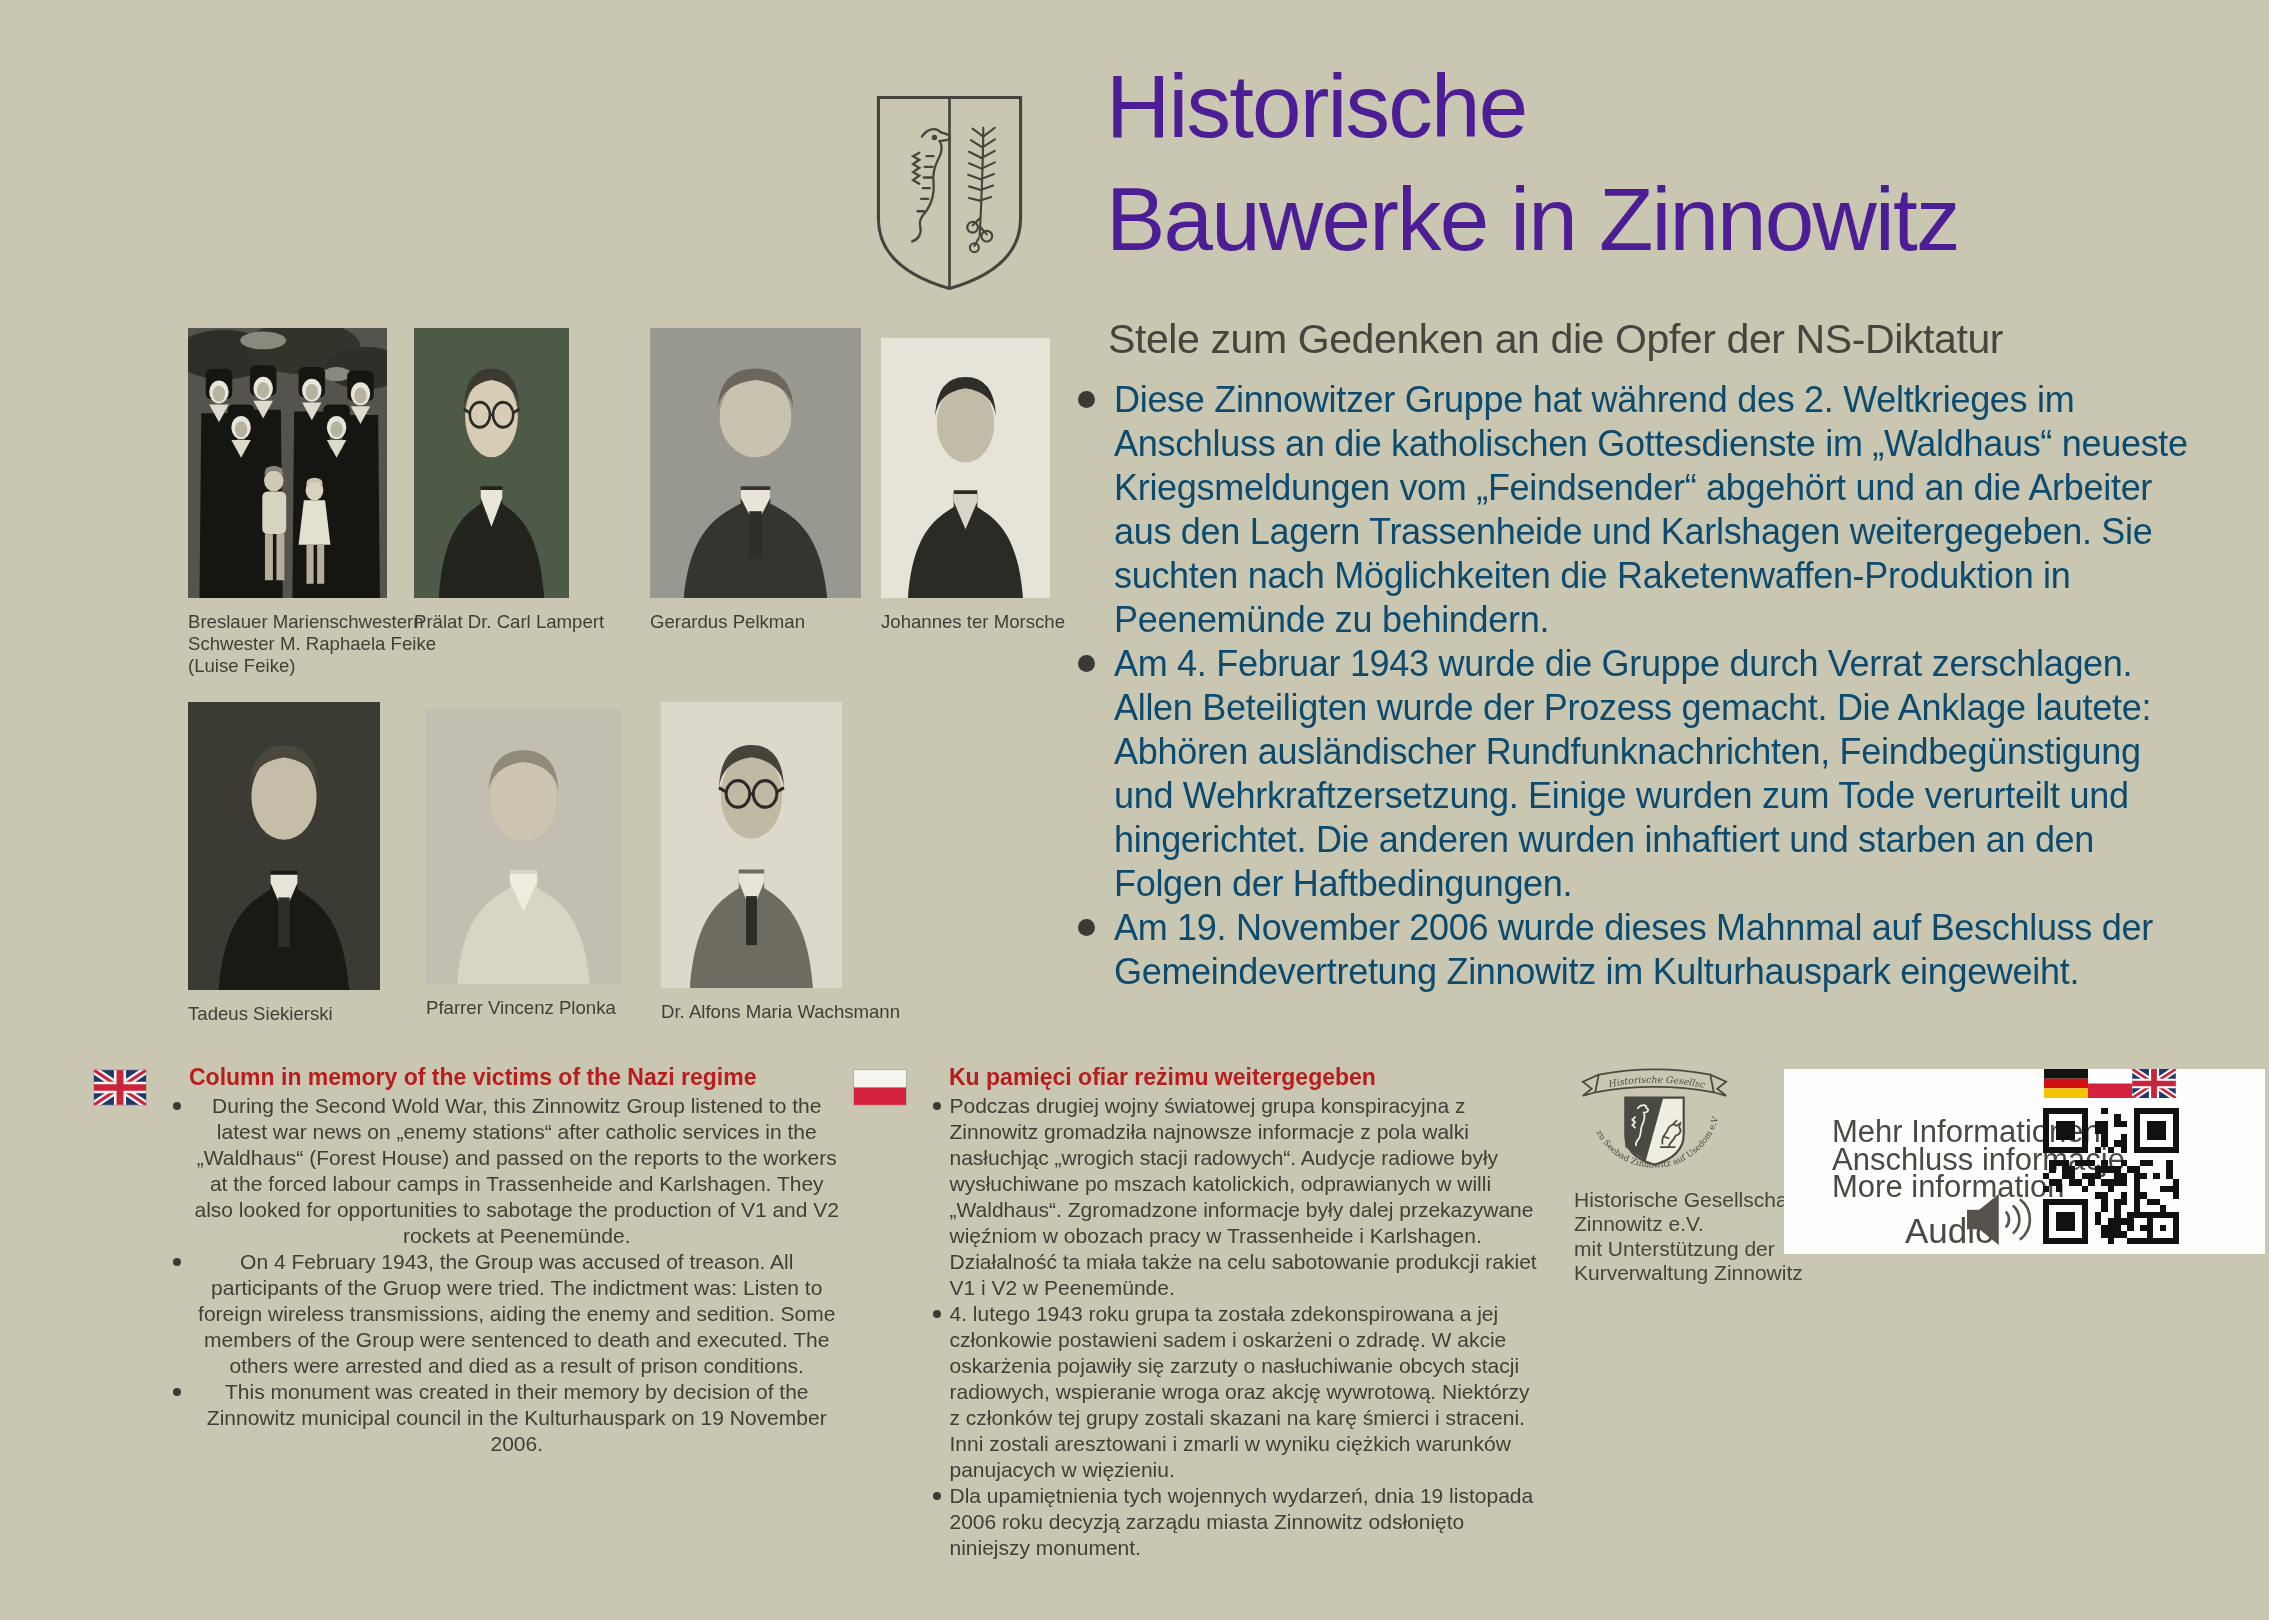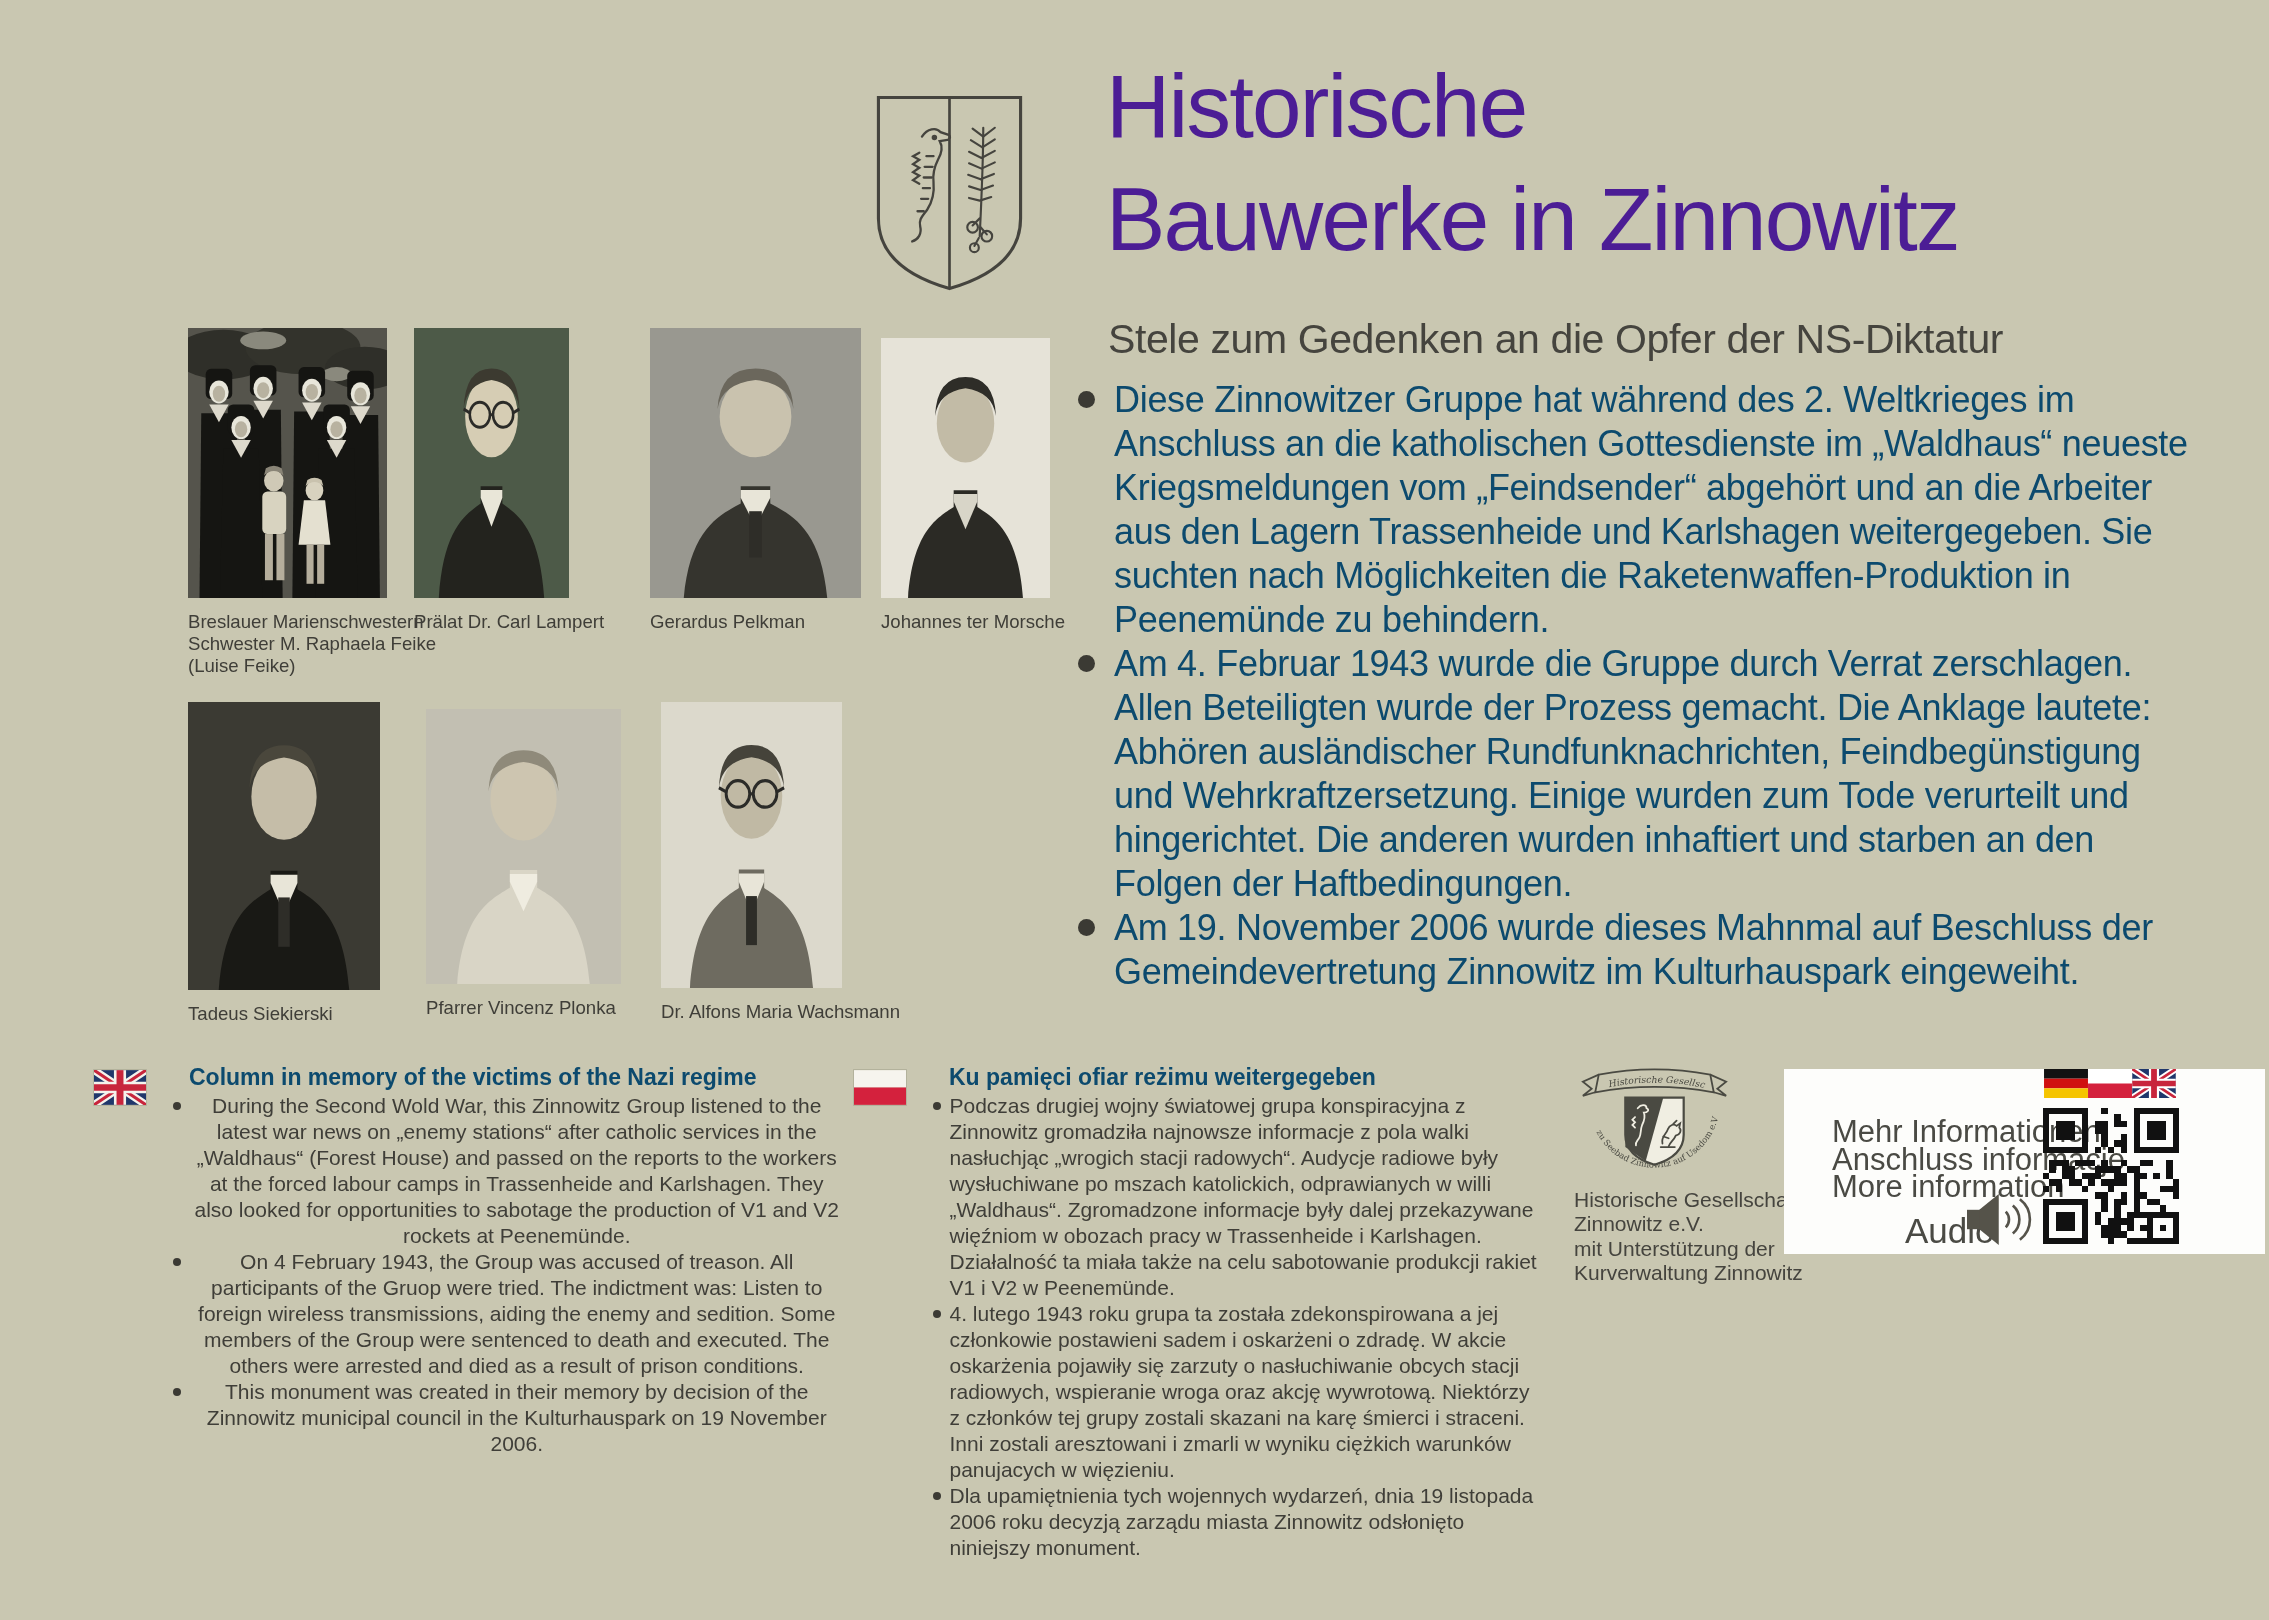--- a/index.html
+++ b/index.html
@@ -43,21 +43,21 @@
   .p4{--pbg:#e6e3d8;--pskin:#c2bba6;--phair:#2e2d28;--pcoat:#2b2a25;--pcollar:#d8d5c8;}
   .p5{--pbg:#3b3a33;--pskin:#c5bda8;--phair:#4a473c;--pcoat:#191915;--pcollar:#e8e5d8;}
   .p6{--pbg:#c2bfb2;--pskin:#cdc5b0;--phair:#8f8a7a;--pcoat:#d9d5c6;--pcollar:#efece0;}
   .p7{--pbg:#dcd9cc;--pskin:#c0b9a4;--phair:#45433a;--pcoat:#6e6b60;--pcollar:#e8e5d8;}
 
   
   .flag{box-shadow:0 0 0 0.9px rgba(70,70,58,.18);}
   .flag svg{display:block;width:100%;height:100%;}
   .flag-uk{left:94px;top:1070px;width:52px;height:35px;}
   .flag-pl{left:854px;top:1070px;width:52px;height:35px;}
-  .sec-heading{font-size:23px;font-weight:bold;color:#0c4a6e;white-space:nowrap;}
+  .sec-heading{font-size:23px;font-weight:bold;color:#b91c1c;white-space:nowrap;}
   .en-heading{left:189px;top:1064px;}
   .pl-heading{left:949px;top:1064px;}
   .blist{list-style:none;margin:0;padding:0;font-size:21px;line-height:26px;color:#3f3e38;}
   .blist li{position:relative;padding-left:19.5px;}
   .blist li::before{content:"";position:absolute;left:2.7px;top:8.9px;width:8px;height:8px;
         border-radius:50%;background:#3b3a34;}
   .en-list{left:170px;top:1093px;width:674px;text-align:center;}
   .pl-list{left:930px;top:1093px;width:612px;}
 
   

